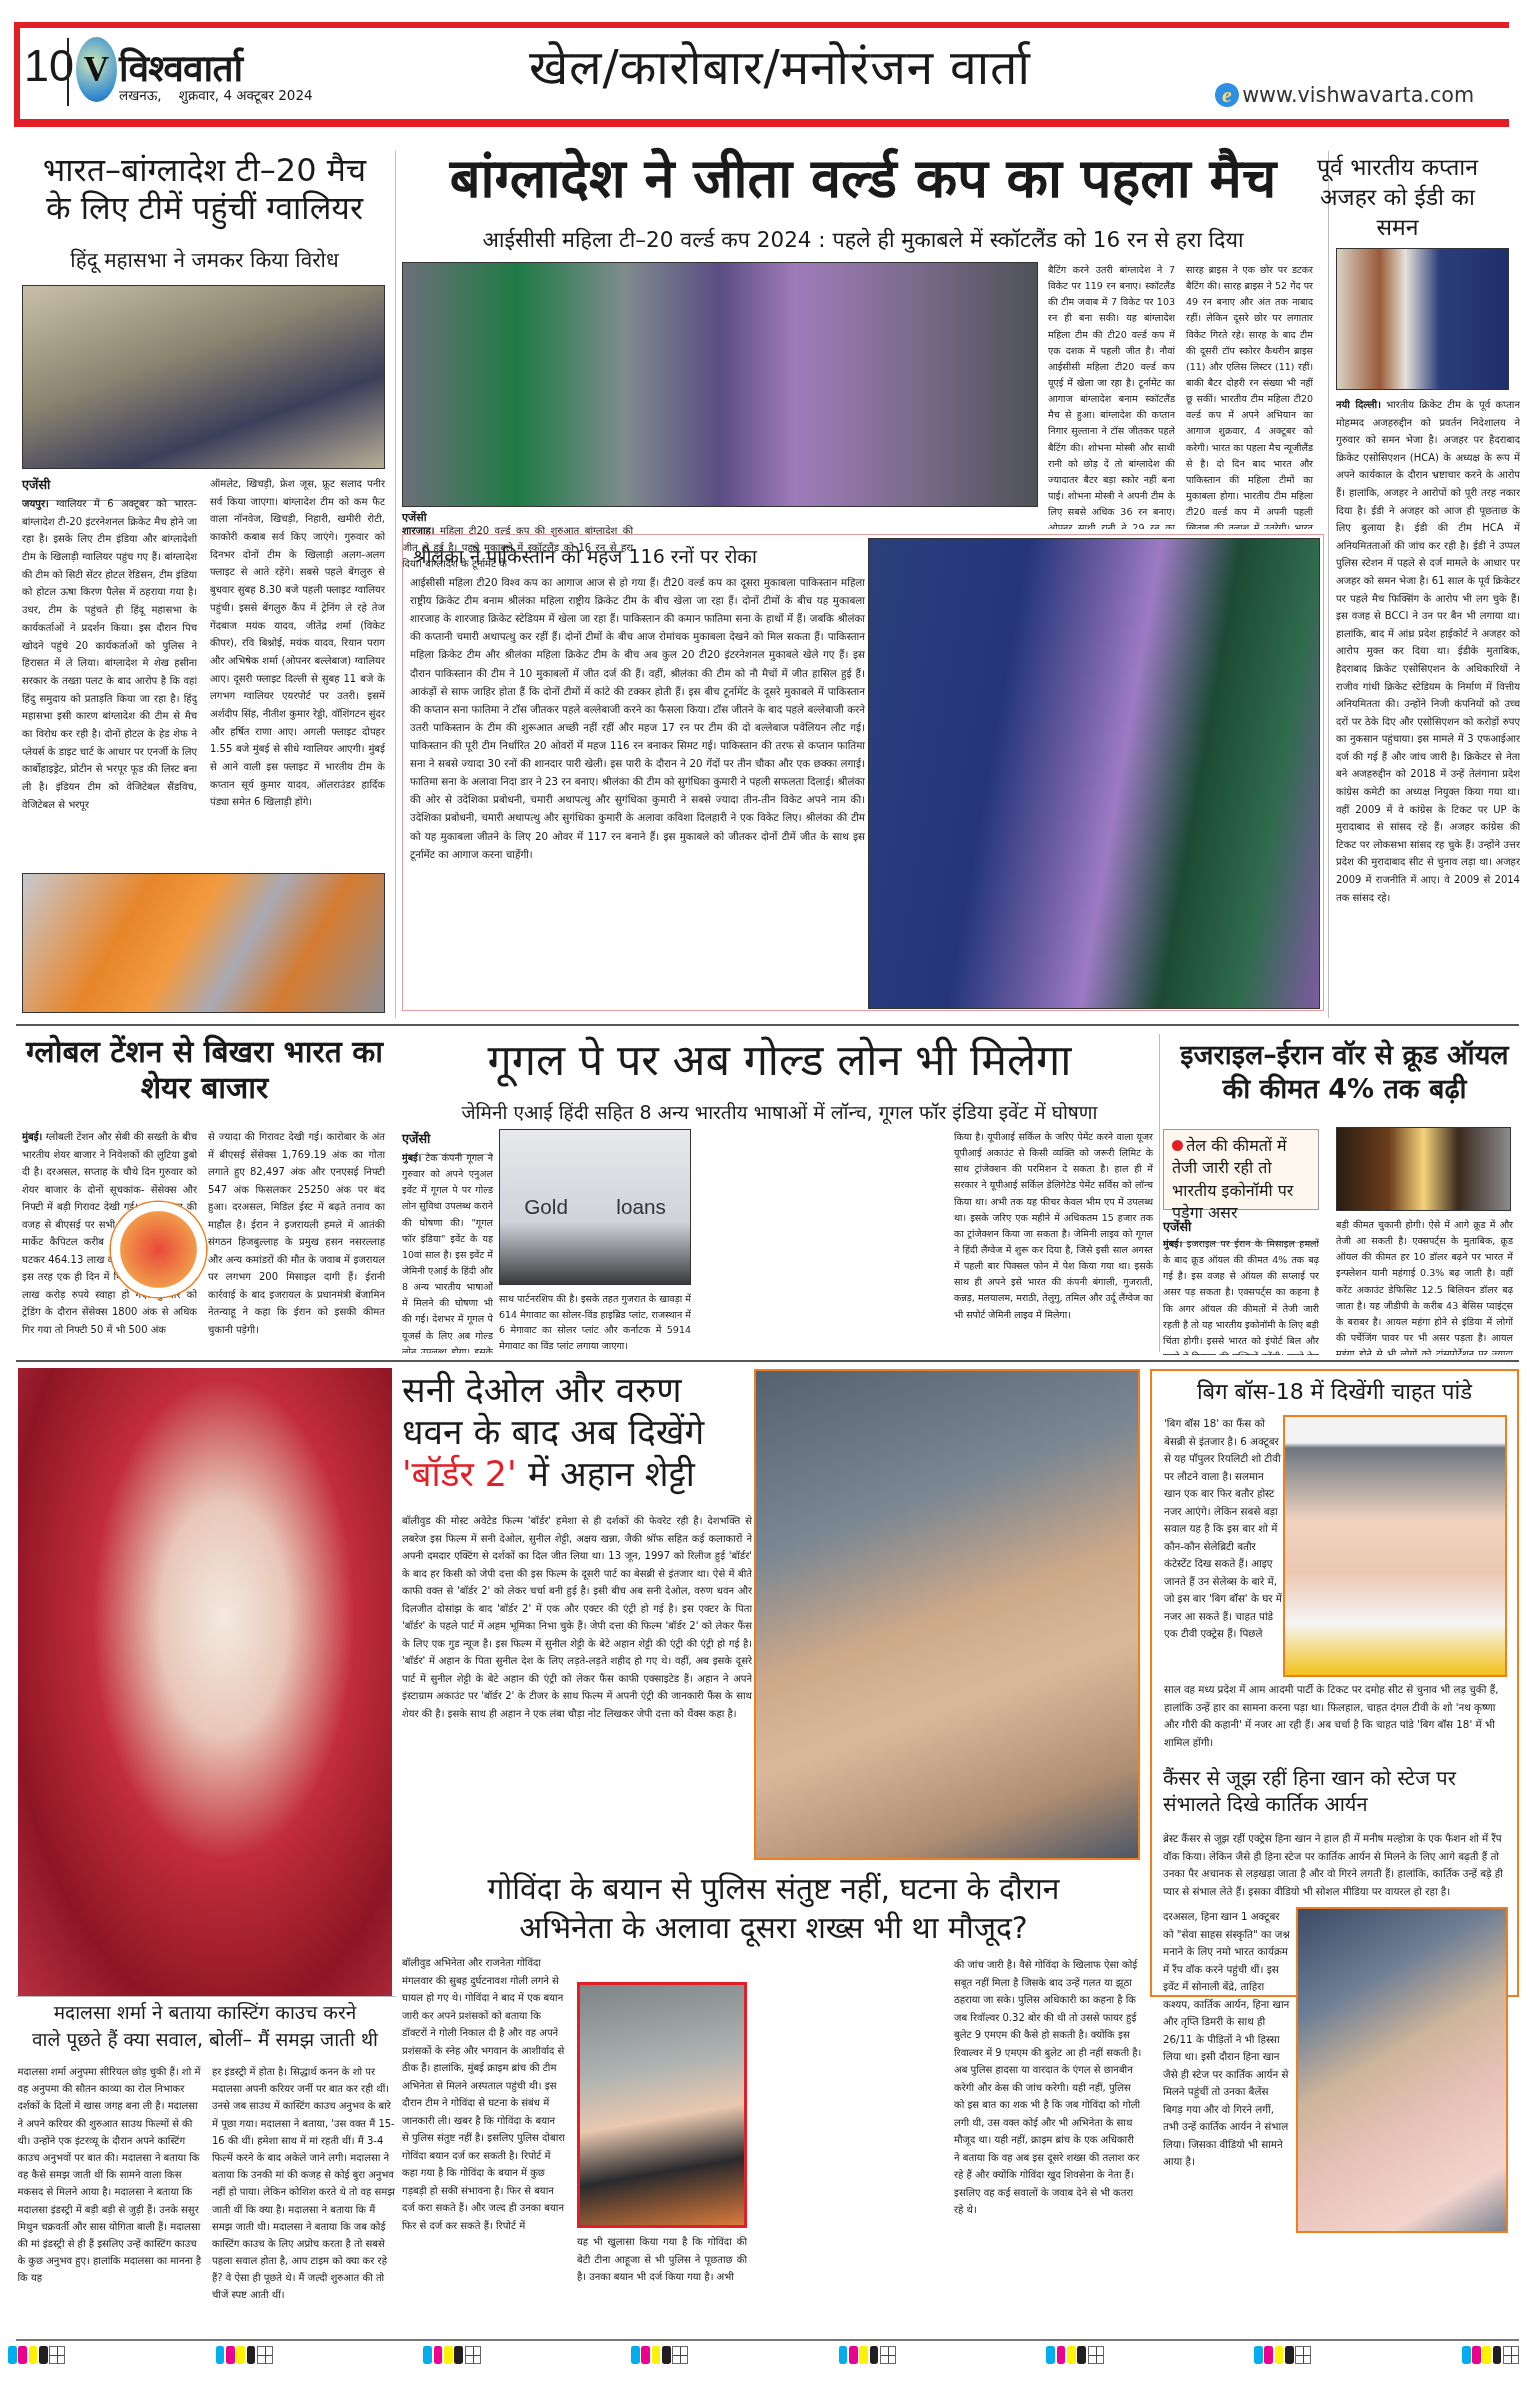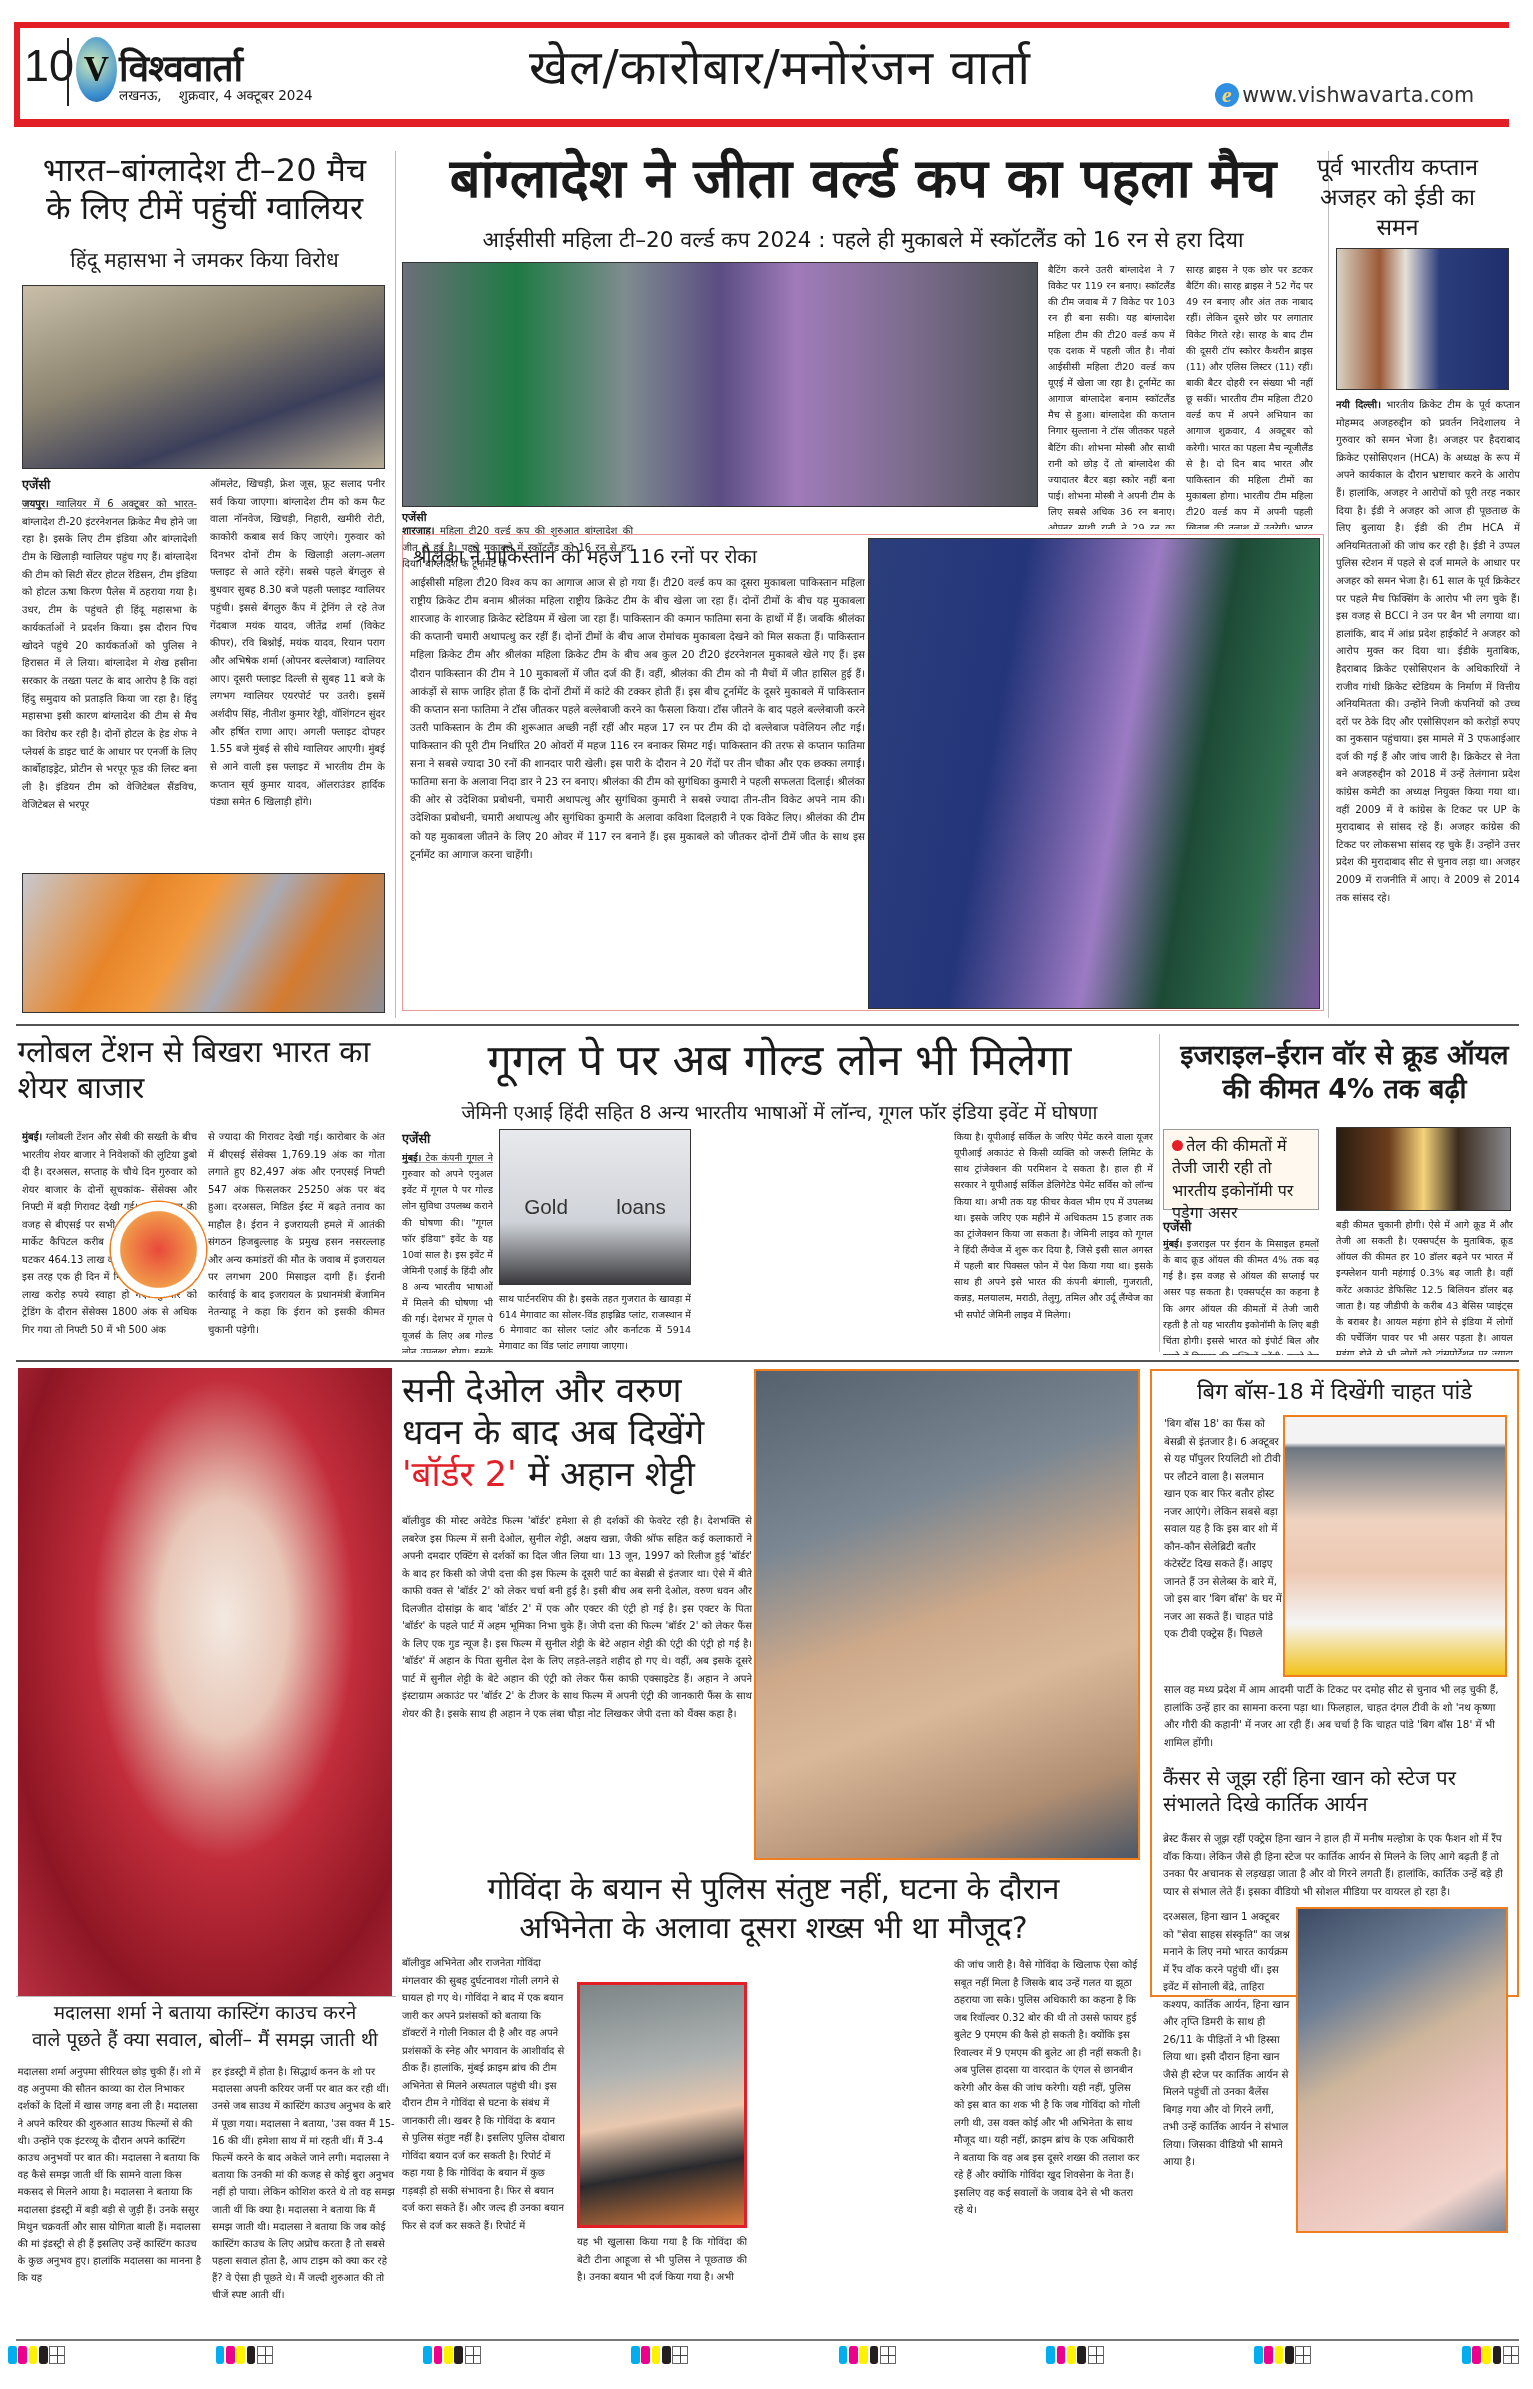--- a/index.html
+++ b/index.html
@@ -11,21 +11,21 @@
 .vline{left:67px;top:38px;width:1.6px;height:68px;background:#222}
 .logo{left:76px;top:37px;width:41px;height:65px;border-radius:50%;background:radial-gradient(circle at 40% 40%,#cfe8b8,#3a8fd0 70%,#1b5fa5);display:flex;align-items:center;justify-content:center;font-weight:bold;font-size:35px;color:#111;font-family:"Liberation Serif",serif}
 .brand{left:119px;top:41px;font-size:37px;font-weight:bold;letter-spacing:-0.8px}
 .dateline{left:119px;top:86px;font-size:13.5px}
 .section{left:529px;top:33px;font-size:48px;font-weight:400;letter-spacing:0.8px}
 .site{left:1215px;top:83px;font-size:20.7px;color:#333;display:flex;align-items:center;gap:3.2px}
 .site .e{width:24px;height:24px;border-radius:50%;background:#2f8fe3;color:#ffd86b;font-weight:bold;font-style:italic;font-size:22px;display:flex;align-items:center;justify-content:center;font-family:"Liberation Serif",serif}
 .h1{font-weight:bold;line-height:1.05}
 .col{font-size:10.7px;line-height:1.85;text-align:justify}
 .photo{background:#888;border:0.8px solid #333;overflow:hidden}
-.agency{font-weight:bold;font-size:12.7px;border-bottom:0.8px solid #999;padding-bottom:15px}
+.agency{font-weight:bold;font-size:12.7px;border-bottom:0.8px solid #999;padding-bottom:7px}
 .byline-b{font-weight:bold}
 .orange-box{border:2.4px solid #f07d1e}
 .cmyk{display:flex;gap:1.6px;align-items:center}
 .cmyk span{display:inline-block;width:8.7px;height:17.5px;border-radius:2.4px}
 .reg{width:16px;height:17.5px;border:0.8px solid #666;position:relative}
 .reg:before{content:"";position:absolute;left:0;right:0;top:50%;height:0.8px;background:#444}
 .reg:after{content:"";position:absolute;top:0;bottom:0;left:50%;width:0.8px;background:#444}
 .grey-line{background:#777}
 .pull{border:1.6px solid #999;background:#fff8ef;padding:4.8px 8px;font-size:16px;line-height:1.4}
 .dot{display:inline-block;width:11px;height:11px;background:#e41e26;border-radius:50%;margin-right:3.2px}
@@ -75,21 +75,21 @@
 <div class="abs col" style="left:410px;top:573px;width:455px;height:433px;overflow:hidden;font-size:10.3px;line-height:1.76">आईसीसी महिला टी20 विश्व कप का आगाज आज से हो गया हैं। टी20 वर्ल्ड कप का दूसरा मुकाबला पाकिस्तान महिला राष्ट्रीय क्रिकेट टीम बनाम श्रीलंका महिला राष्ट्रीय क्रिकेट टीम के बीच खेला जा रहा हैं। दोनों टीमों के बीच यह मुकाबला शारजाह के शारजाह क्रिकेट स्टेडियम में खेला जा रहा हैं। पाकिस्तान की कमान फातिमा सना के हाथों में हैं। जबकि श्रीलंका की कप्तानी चमारी अथापत्थु कर रहीं हैं। दोनों टीमों के बीच आज रोमांचक मुकाबला देखने को मिल सकता हैं। पाकिस्तान महिला क्रिकेट टीम और श्रीलंका महिला क्रिकेट टीम के बीच अब कुल 20 टी20 इंटरनेशनल मुकाबले खेले गए हैं। इस दौरान पाकिस्तान की टीम ने 10 मुकाबलों में जीत दर्ज की हैं। वहीं, श्रीलंका की टीम को नौ मैचों में जीत हासिल हुई हैं। आकंड़ों से साफ जाहिर होता हैं कि दोनों टीमों में कांटे की टक्कर होती हैं। इस बीच टूर्नामेंट के दूसरे मुकाबले में पाकिस्तान की कप्तान सना फातिमा ने टॉस जीतकर पहले बल्लेबाजी करने का फैसला किया। टॉस जीतने के बाद पहले बल्लेबाजी करने उतरी पाकिस्तान के टीम की शुरूआत अच्छी नहीं रहीं और महज 17 रन पर टीम की दो बल्लेबाज पवेलियन लौट गई। पाकिस्तान की पूरी टीम निर्धारित 20 ओवरों में महज 116 रन बनाकर सिमट गई। पाकिस्तान की तरफ से कप्तान फातिमा सना ने सबसे ज्यादा 30 रनों की शानदार पारी खेली। इस पारी के दौरान ने 20 गेंदों पर तीन चौका और एक छक्का लगाई। फातिमा सना के अलावा निदा डार ने 23 रन बनाए। श्रीलंका की टीम को सुगंधिका कुमारी ने पहली सफलता दिलाई। श्रीलंका की ओर से उदेशिका प्रबोधनी, चमारी अथापत्थु और सुगंधिका कुमारी ने सबसे ज्यादा तीन-तीन विकेट अपने नाम की। उदेशिका प्रबोधनी, चमारी अथापत्थु और सुगंधिका कुमारी के अलावा कविशा दिलहारी ने एक विकेट लिए। श्रीलंका की टीम को यह मुकाबला जीतने के लिए 20 ओवर में 117 रन बनाने हैं। इस मुकाबले को जीतकर दोनों टीमें जीत के साथ इस टूर्नामेंट का आगाज करना चाहेंगी।</div>
 <div class="abs photo" style="left:868px;top:538px;width:452px;height:471px;background:linear-gradient(100deg,#2c3f7c 0%,#24357a 30%,#6b5ca3 45%,#9c7bc4 55%,#1d4a36 70%,#2f6b4d 85%,#7d5ba0)"></div>
 
 <div class="abs" style="left:1328px;top:151px;width:0.8px;height:867px;background:#bbb"></div>
 <div class="abs h1" style="left:1302px;top:153px;width:191px;font-size:23px;text-align:center;font-weight:400;line-height:1.3">पूर्व भारतीय कप्तान अजहर को ईडी का समन</div>
 <div class="abs photo" style="left:1336px;top:248px;width:173px;height:142px;background:linear-gradient(90deg,#d8d2c4 0%,#9a5a38 25%,#e6e1d8 40%,#2c3d7b 60%,#1f2f6e 100%)"></div>
 <div class="abs col" style="left:1336px;top:396px;width:184px;height:622px;overflow:hidden;font-size:10px;line-height:1.76"><span class="byline-b">नयी दिल्ली।</span> <span>भारतीय क्रिकेट टीम के पूर्व कप्तान मोहम्मद अजहरुद्दीन को प्रवर्तन निदेशालय ने गुरुवार को समन भेजा है। अजहर पर हैदराबाद क्रिकेट एसोसिएशन (HCA) के अध्यक्ष के रूप में अपने कार्यकाल के दौरान भ्रष्टाचार करने के आरोप हैं। हालांकि, अजहर ने आरोपों को पूरी तरह नकार दिया है। ईडी ने अजहर को आज ही पूछताछ के लिए बुलाया है। ईडी की टीम HCA में अनियमितताओं की जांच कर रही है। ईडी ने उप्पल पुलिस स्टेशन में पहले से दर्ज मामले के आधार पर अजहर को समन भेजा है। 61 साल के पूर्व क्रिकेटर पर पहले मैच फिक्सिंग के आरोप भी लग चुके हैं। इस वजह से BCCI ने उन पर बैन भी लगाया था। हालांकि, बाद में आंध्र प्रदेश हाईकोर्ट ने अजहर को आरोप मुक्त कर दिया था। ईडीके मुताबिक, हैदराबाद क्रिकेट एसोसिएशन के अधिकारियों ने राजीव गांधी क्रिकेट स्टेडियम के निर्माण में वित्तीय अनियमितता की। उन्होंने निजी कंपनियों को उच्च दरों पर ठेके दिए और एसोसिएशन को करोड़ों रुपए का नुकसान पहुंचाया। इस मामले में 3 एफआईआर दर्ज की गई हैं और जांच जारी है। क्रिकेटर से नेता बने अजहरुद्दीन को 2018 में उन्हें तेलंगाना प्रदेश कांग्रेस कमेटी का अध्यक्ष नियुक्त किया गया था। वहीं 2009 में वे कांग्रेस के टिकट पर UP के मुरादाबाद से सांसद रहे हैं। अजहर कांग्रेस की टिकट पर लोकसभा सांसद रह चुके हैं। उन्होंने उत्तर प्रदेश की मुरादाबाद सीट से चुनाव लड़ा था। अजहर 2009 में राजनीति में आए। वे 2009 से 2014 तक सांसद रहे।</span></div>
 
 <div class="abs" style="left:16px;top:1024px;width:1503px;height:1.6px;background:#555"></div>
 
-<div class="abs h1" style="left:17.5px;top:1034px;width:374px;font-size:30px;text-align:left;font-weight:400;line-height:1.2">ग्लोबल टेंशन से बिखरा भारत का शेयर बाजार</div>
+<div class="abs h1" style="left:17.5px;top:1034px;width:374px;font-size:30px;text-align:center;font-weight:700;line-height:1.2">ग्लोबल टेंशन से बिखरा भारत का शेयर बाजार</div>
 <div class="abs col" style="left:22px;top:1128px;width:175px;height:223px;overflow:hidden;font-size:10px;line-height:1.75"><span class="byline-b">मुंबई।</span> <span>ग्लोबली टेंशन और सेबी की सख्ती के बीच भारतीय शेयर बाजार ने निवेशकों की लुटिया डुबो दी है। दरअसल, सप्ताह के चौथे दिन गुरुवार को शेयर बाजार के दोनों सूचकांक- सेंसेक्स और निफ्टी में बड़ी गिरावट देखी गई। इस गिरावट की वजह से बीएसई पर सभी सूचीबद्ध कंपनियों का मार्केट कैपिटल करीब 11 लाख करोड़ रुपये घटकर 464.13 लाख करोड़ रुपये पर आ गया। इस तरह एक ही दिन में निवेशकों के करीब 11 लाख करोड़ रुपये स्वाहा हो गए। गुरुवार को ट्रेडिंग के दौरान सेंसेक्स 1800 अंक से अधिक गिर गया तो निफ्टी 50 में भी 500 अंक</span></div>
 <div class="abs col" style="left:208px;top:1128px;width:177px;height:223px;overflow:hidden;font-size:10px;line-height:1.75">से ज्यादा की गिरावट देखी गई। कारोबार के अंत में बीएसई सेंसेक्स 1,769.19 अंक का गोता लगाते हुए 82,497 अंक और एनएसई निफ्टी 547 अंक फिसलकर 25250 अंक पर बंद हुआ। दरअसल, मिडिल ईस्ट में बढ़ते तनाव का माहौल है। ईरान ने इजरायली हमले में आतंकी संगठन हिजबुल्लाह के प्रमुख हसन नसरल्लाह और अन्य कमांडरों की मौत के जवाब में इजरायल पर लगभग 200 मिसाइल दागी हैं। ईरानी कार्रवाई के बाद इजरायल के प्रधानमंत्री बेंजामिन नेतन्याहू ने कहा कि ईरान को इसकी कीमत चुकानी पड़ेगी।</div>
 <div class="abs" style="left:111px;top:1202px;width:95px;height:95px;border-radius:50%;background:radial-gradient(circle,#e8493b,#f19a4a 60%,#fff 62%);border:3.2px solid #fff;box-shadow:0 0 0 1.6px #f07d1e"></div>
 
 <div class="abs h1" style="left:402px;top:1038px;width:755px;font-size:43px;text-align:center;font-weight:400">गूगल पे पर अब गोल्ड लोन भी मिलेगा</div>
 <div class="abs" style="left:402px;top:1099px;width:755px;font-size:19px;text-align:center">जेमिनी एआई हिंदी सहित 8 अन्य भारतीय भाषाओं में लॉन्च, गूगल फॉर इंडिया इवेंट में घोषणा</div>
 <div class="abs agency" style="left:402px;top:1129px;width:91px">एजेंसी</div>
 <div class="abs col" style="left:402px;top:1150px;width:91px;height:203px;overflow:hidden;font-size:9.5px;line-height:1.7"><span class="byline-b">मुंबई।</span> <span>टेक कंपनी गूगल ने गुरुवार को अपने एनुअल इवेंट में गूगल पे पर गोल्ड लोन सुविधा उपलब्ध कराने की घोषणा की। "गूगल फॉर इंडिया" इवेंट के यह 10वां साल है। इस इवेंट में जेमिनी एआई के हिंदी और 8 अन्य भारतीय भाषाओं में मिलने की घोषणा भी की गई। देशभर में गूगल पे यूजर्स के लिए अब गोल्ड लोन उपलब्ध होगा। इसके लिए गूगल ने मुथूट फाइनेंस के साथ पार्टनरशिप की है। लोन के लिए क्या प्रोसेस होगी अभी इसकी जानकारी कंपनी ने नहीं दी है। गूगल पे ने अपनी लोन लिमिट को भी 5 लाख रुपए तक बढ़ा दिया है। गूगल ने भारत में अपने सारे डेटा केंद्रों को इस्तेमाल करने वाले पहले लिए अडानी ग्रुप और क्लियरमैक्स के</span></div>
 <div class="abs photo" style="left:499px;top:1129px;width:192px;height:156px;background:linear-gradient(180deg,#e8e9ec,#cfd2d8 60%,#3a3a3e);display:flex;align-items:center;justify-content:space-around;font-family:'Liberation Sans',sans-serif;font-size:20.7px;color:#333">
     <span>Gold</span>

